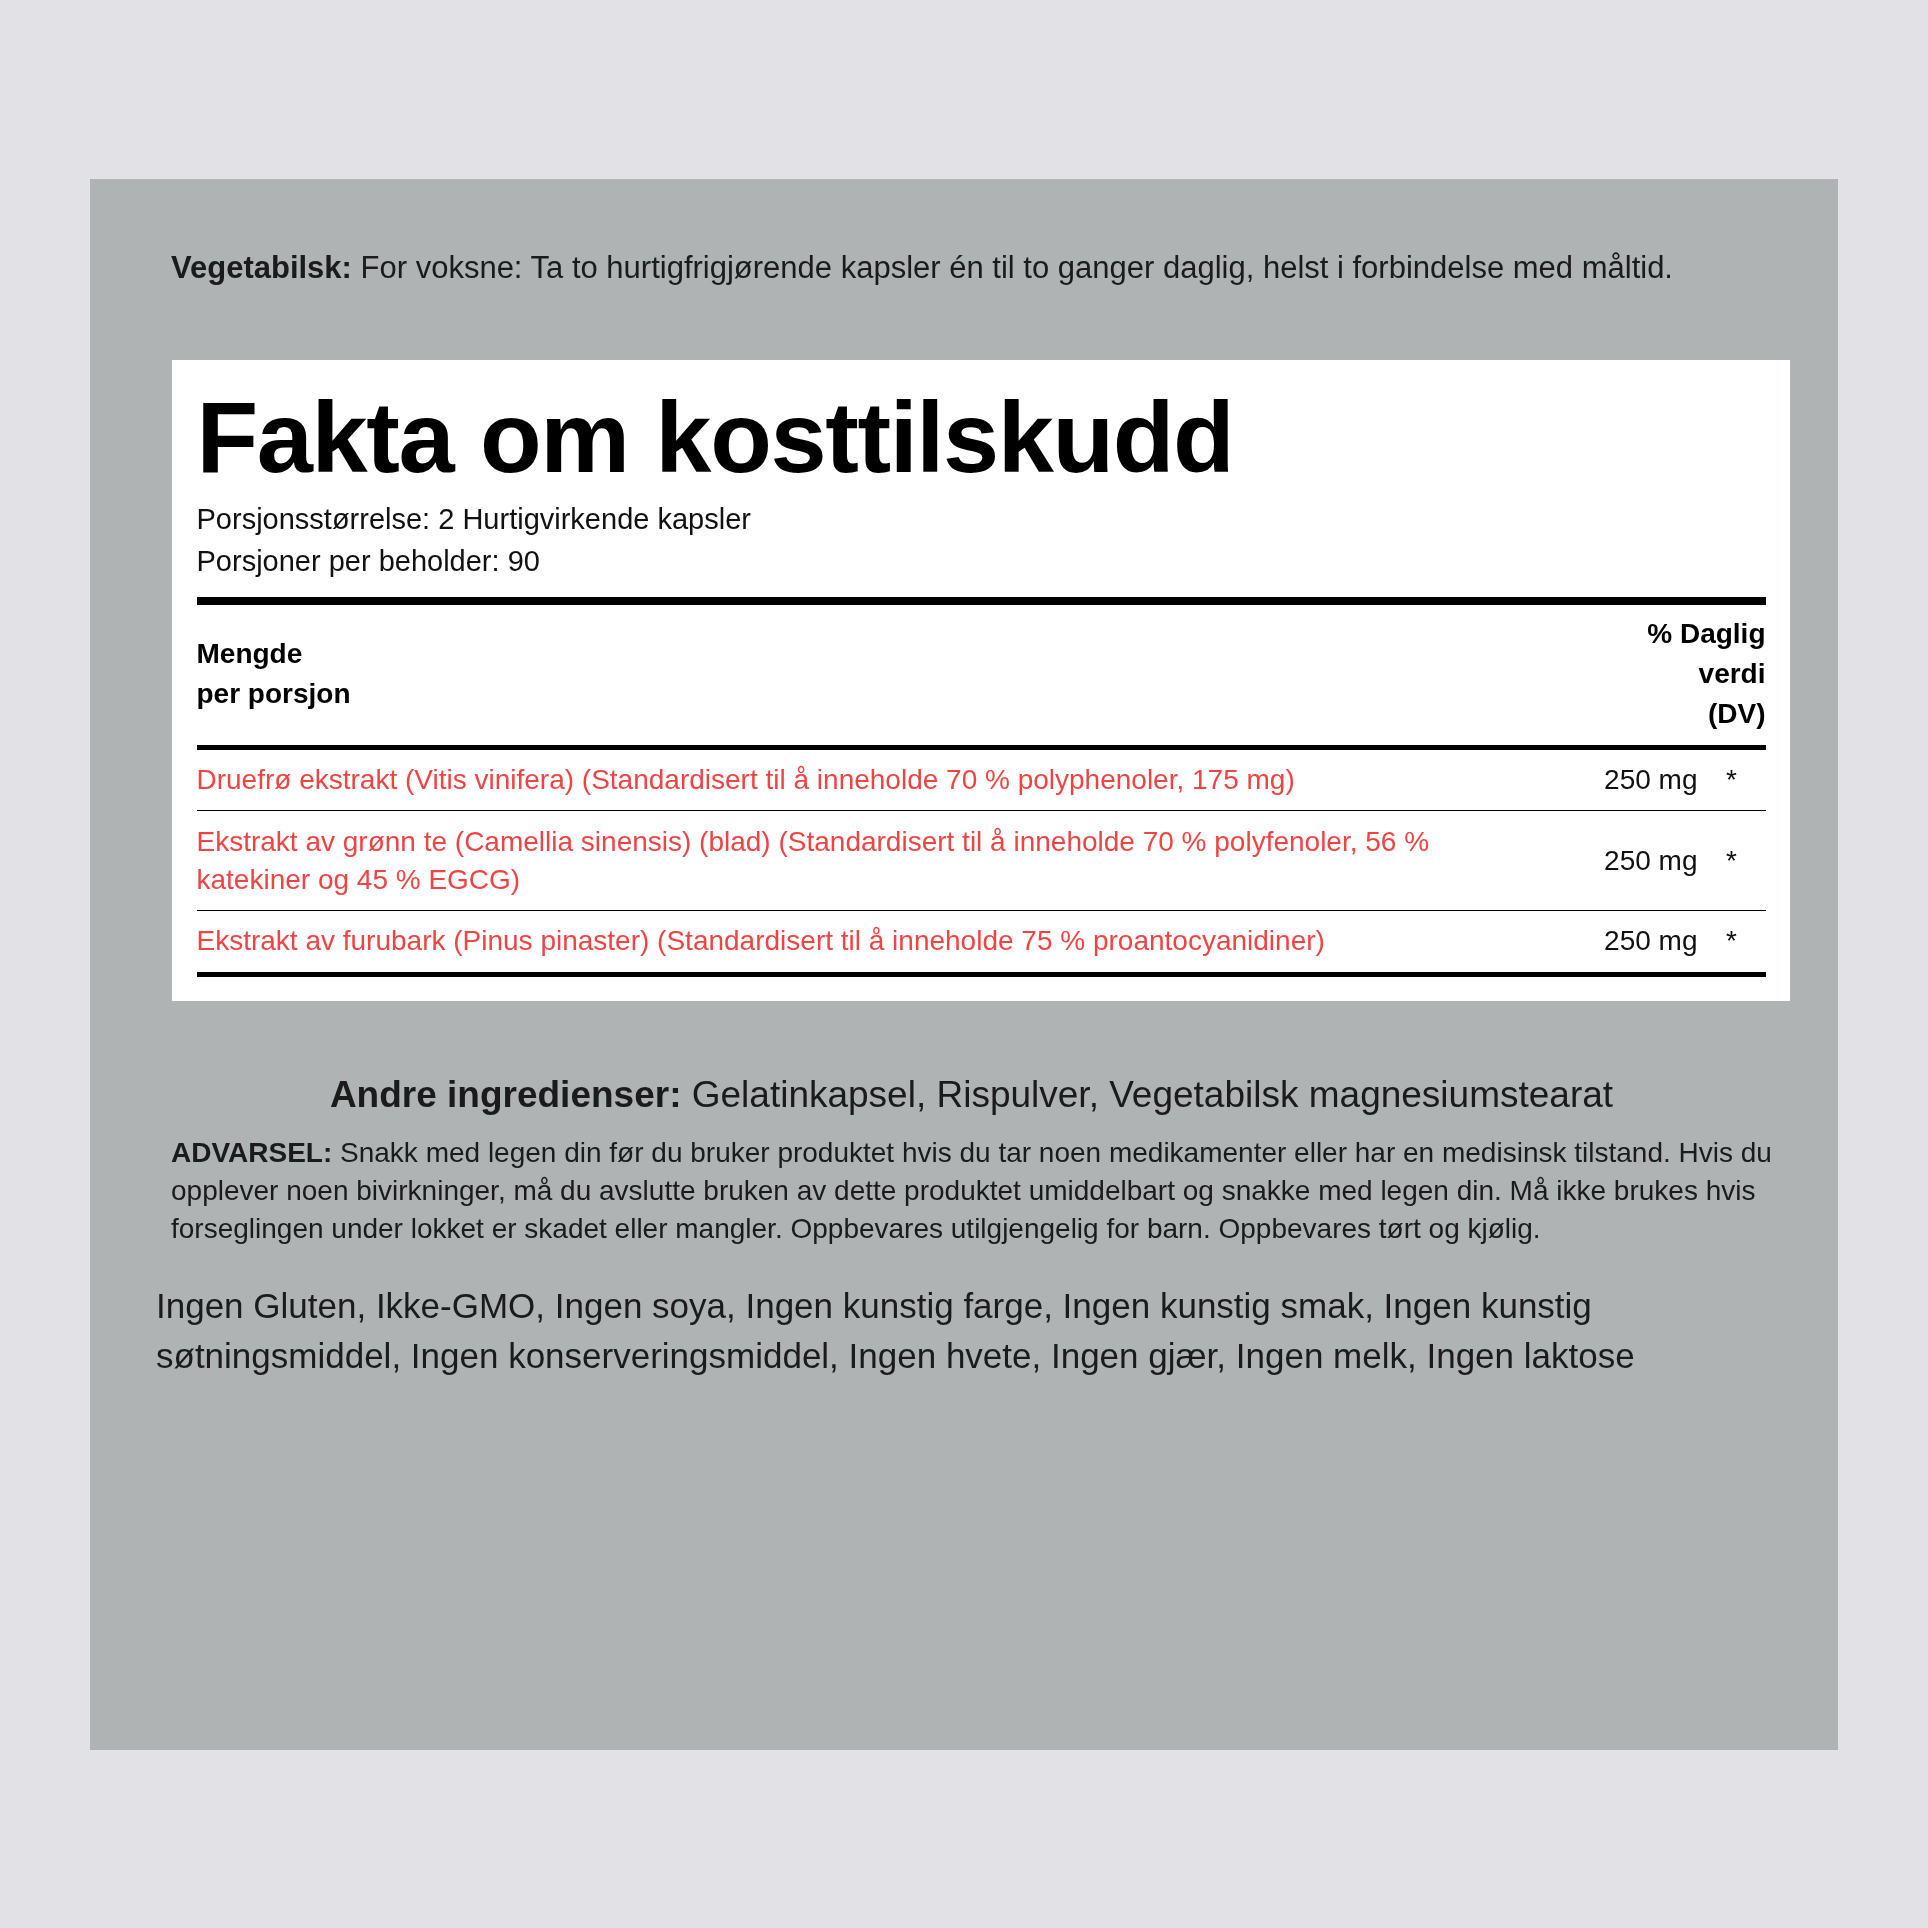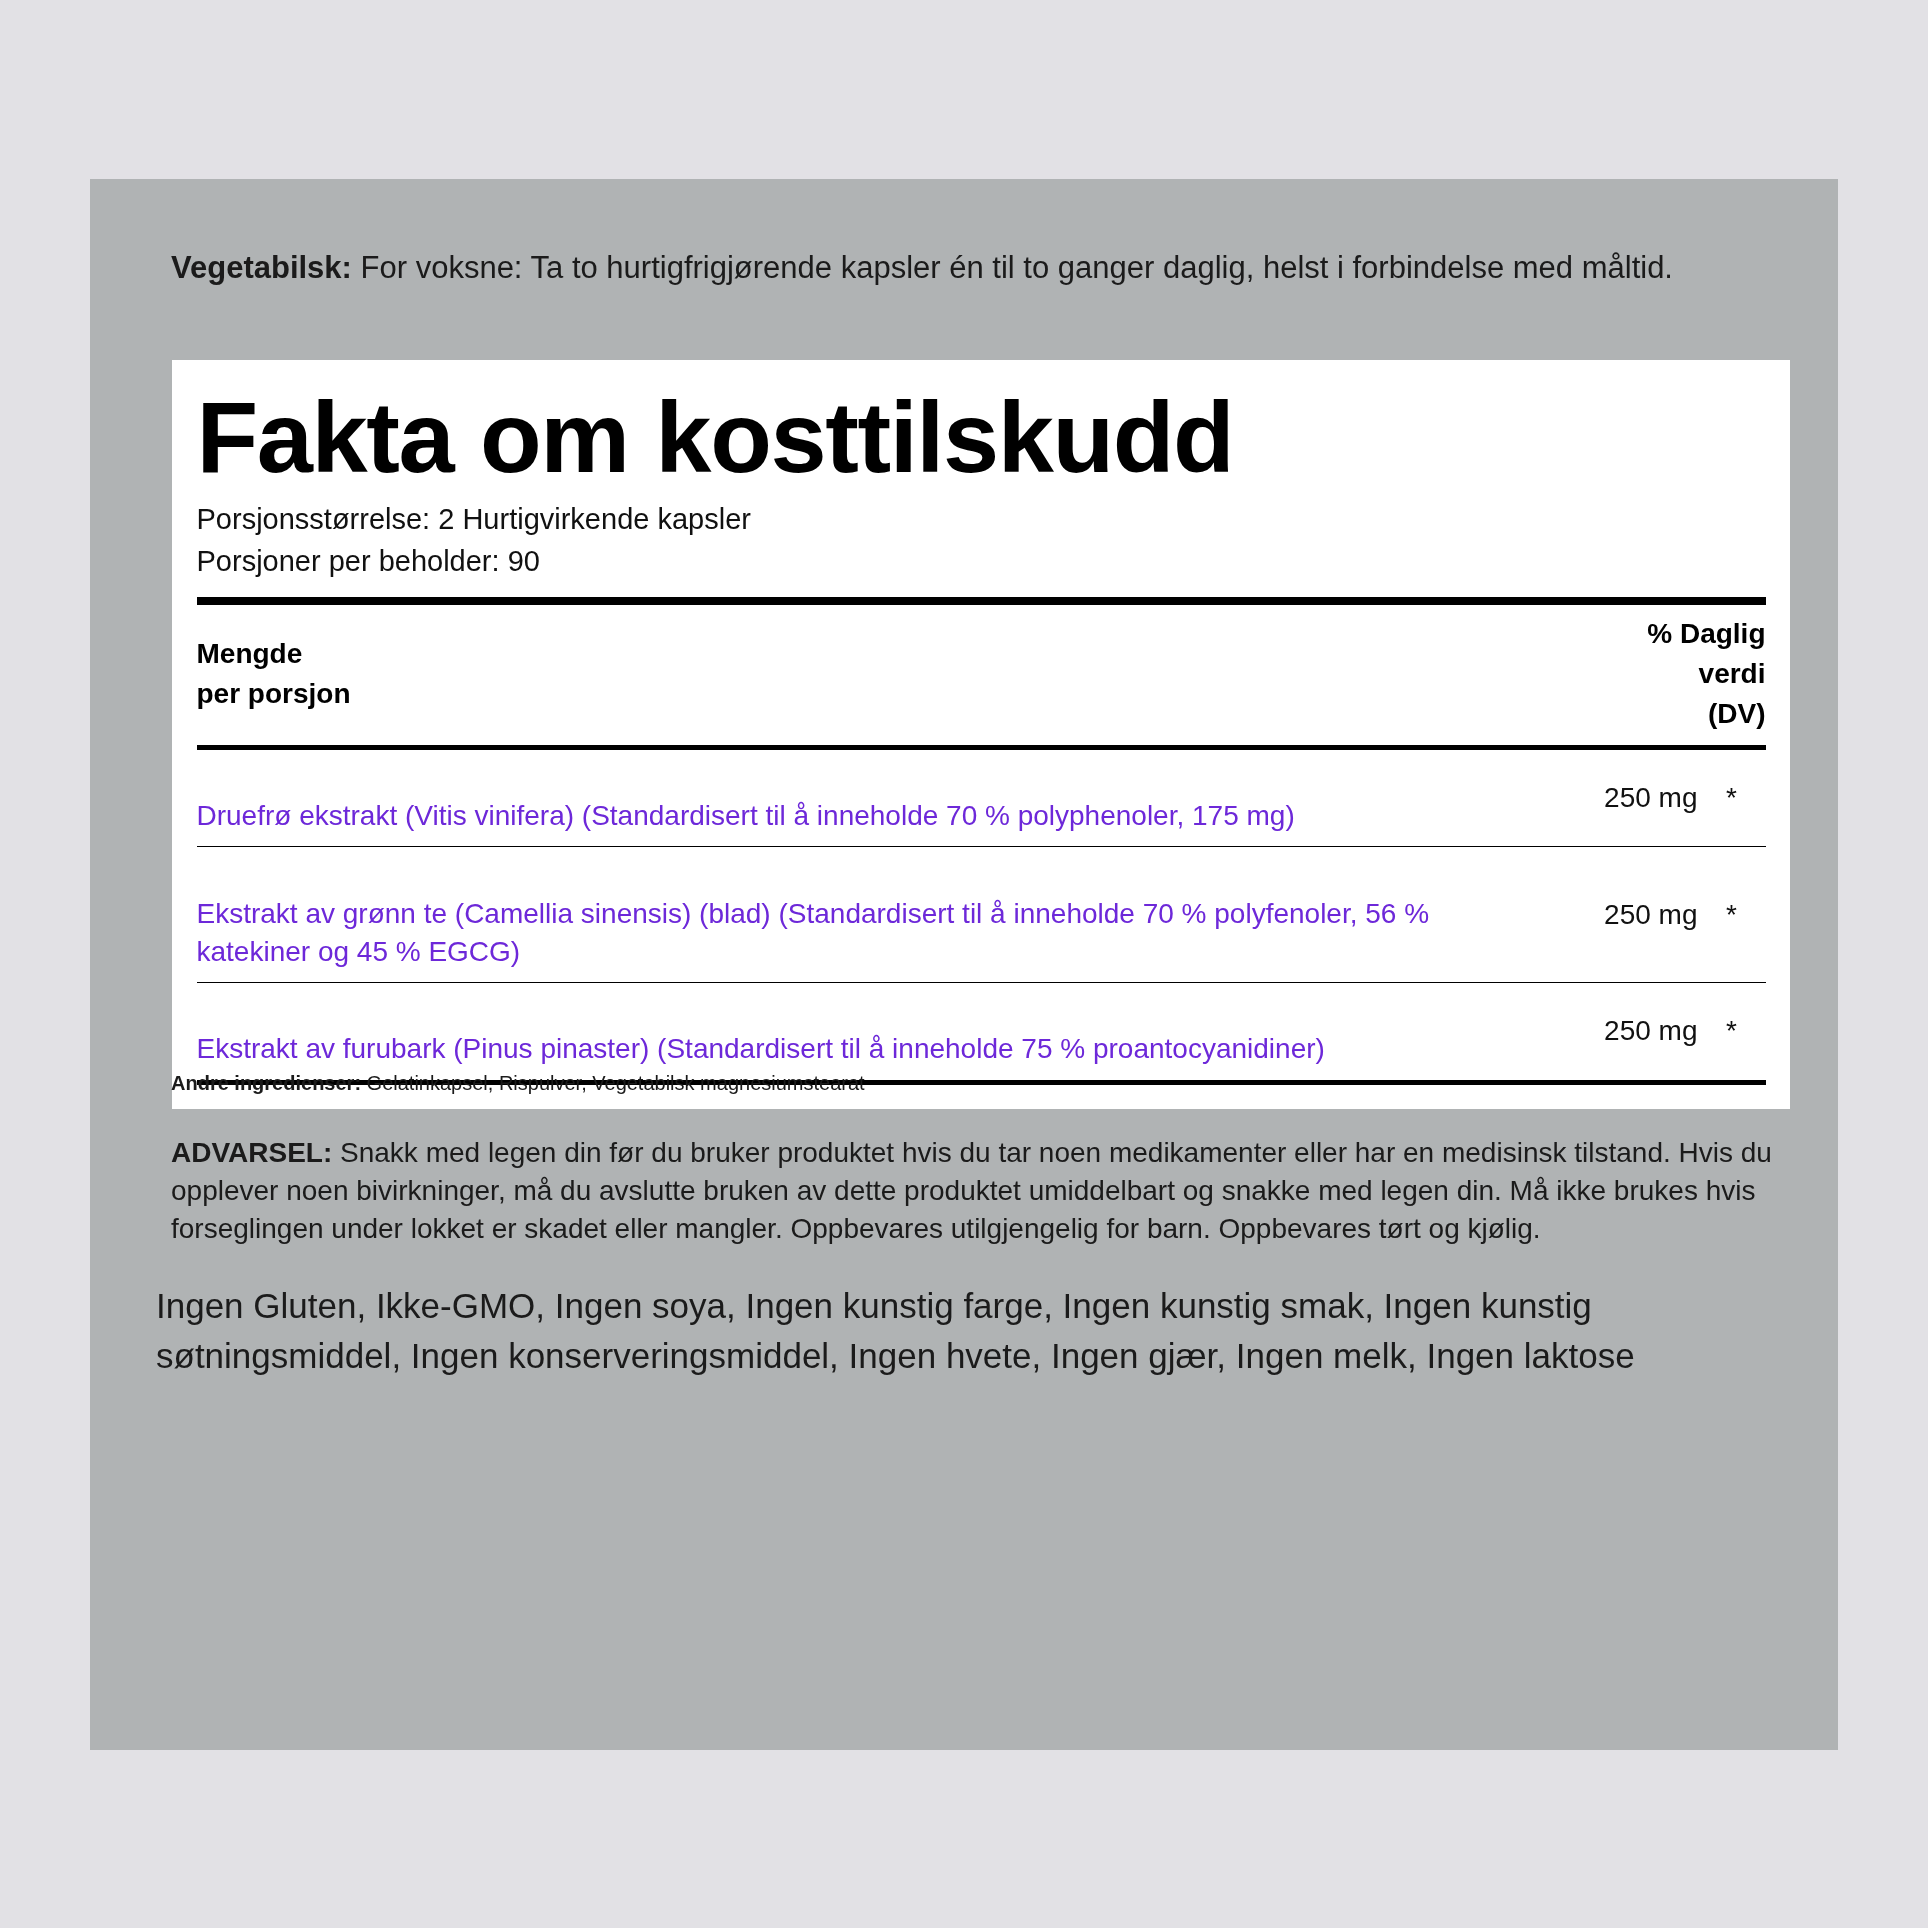--- a/index.html
+++ b/index.html
@@ -100,23 +100,22 @@
 
   .ing-row {
     display: flex;
     align-items: center;
     padding: 11.3px 0 11.3px 0;
   }
   .ing-name {
     flex: 1 1 auto;
     font-size: 28px;
     line-height: 1.36;
-    color: #6d28d9;
+    color: #ef4444;
     padding-right: 15px;
-    margin-top: 36px;
   }
   .ing-amount {
     flex: 0 0 198px;
     font-size: 28px;
     color: #111;
     text-align: right;
   }
   .ing-dv {
     flex: 0 0 68px;
     font-size: 28px;
@@ -128,23 +127,24 @@
     font-size: 22.6px;
     color: #111;
     padding: 11.3px 0 1.9px 0;
   }
 
   .other-ing {
     position: absolute;
     left: 81px;
     top: 1318px;
     width: 1601px;
-    font-size: 20px;
+    font-size: 37px;
     line-height: 1.35;
     color: #1b1b1b;
+    text-align: center;
   }
   .other-ing b { font-weight: bold; }
 
   .warning {
     position: absolute;
     left: 81px;
     top: 1377px;
     width: 1606px;
     font-size: 28px;
     line-height: 1.36;

